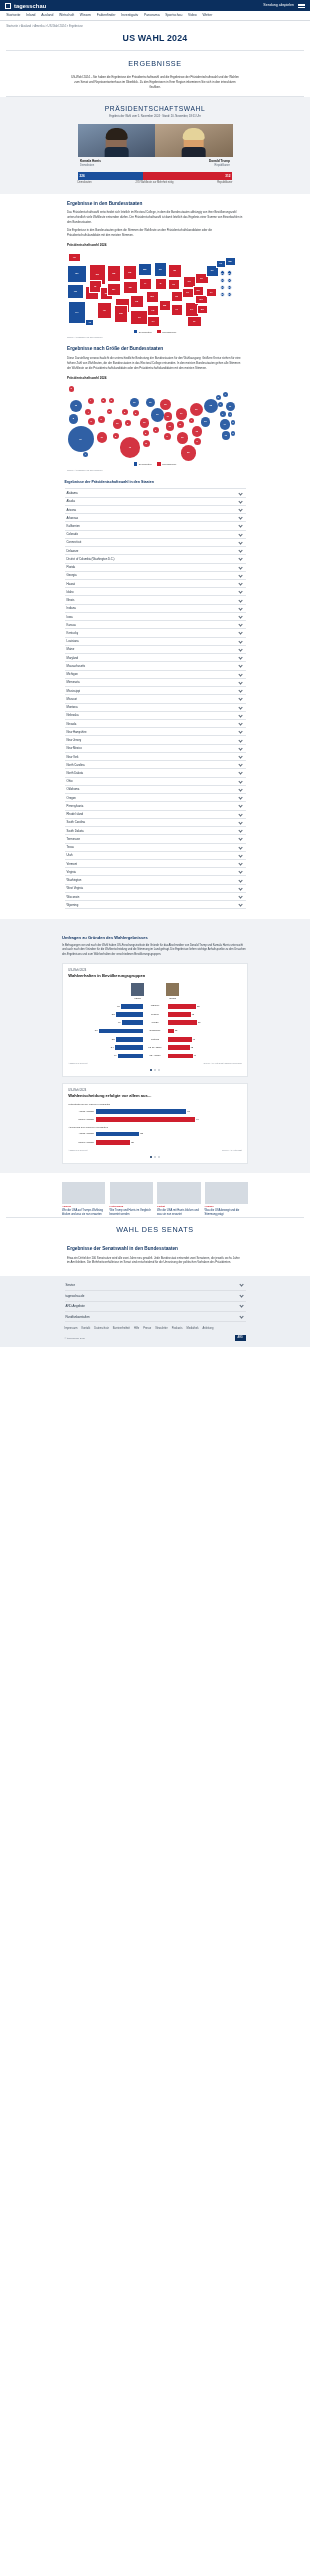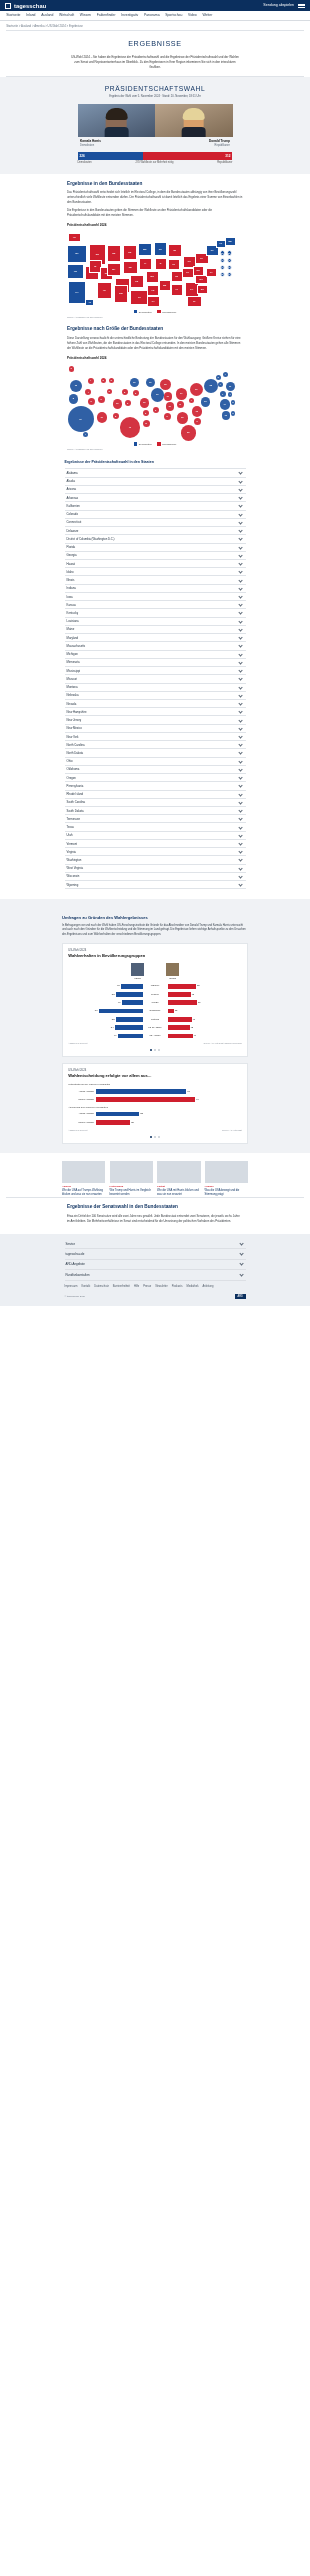--- a/index.html
+++ b/index.html
@@ -248,20 +248,21 @@
     <span>Wissen</span>
     <span>Faktenfinder</span>
     <span>Investigativ</span>
     <span>Panorama</span>
     <span>Sportschau</span>
     <span>Video</span>
     <span>Wetter</span>
   </div>
 
   <div class="breadcrumb">Startseite &gt; Ausland &gt; Amerika &gt; US-Wahl 2024 &gt; Ergebnisse</div>
+  <div class="page-title">US WAHL 2024</div>
   <div class="rule"></div>
 
   <div class="section-band">
     <h2>ERGEBNISSE</h2>
   </div>
   <div class="lede">US-Wahl 2024 – Sie haben die Ergebnisse der Präsidentschaftswahl und die Ergebnisse der Präsidentschaftswahl und der Wahlen zum Senat und Repräsentantenhaus im Überblick. Zu den Ergebnissen in Ihrer Region informieren Sie sich in den interaktiven Grafiken.</div>
   <div class="rule"></div>
 
   <div class="grey-wrap">
     <div class="cand-head">
@@ -796,20 +797,23 @@
     </div>
     <div class="teaser">
       <div class="thumb"></div>
       <div class="cat">Analyse</div>
       <div class="tt">Was die USA bewegt und die Stimmung prägt</div>
     </div>
   </div>
 
   <div class="rule"></div>
 
+  <div class="section-band">
+    <h2>WAHL DES SENATS</h2>
+  </div>
   <div class="block">
     <h4>Ergebnisse der Senatswahl in den Bundesstaaten</h4>
     <p>Etwa ein Drittel der 100 Senatssitze wird alle zwei Jahre neu gewählt. Jede Bundesstaat entsendet zwei Senatoren, die jeweils sechs Jahre im Amt bleiben. Die Mehrheitsverhältnisse im Senat sind entscheidend für die Umsetzung der politischen Vorhaben des Präsidenten.</p>
   </div>
 
 
   <div class="footer">
     <div class="foot-acc" id="foot-acc">
         <div class="foot-row">
           <span>Service</span>

